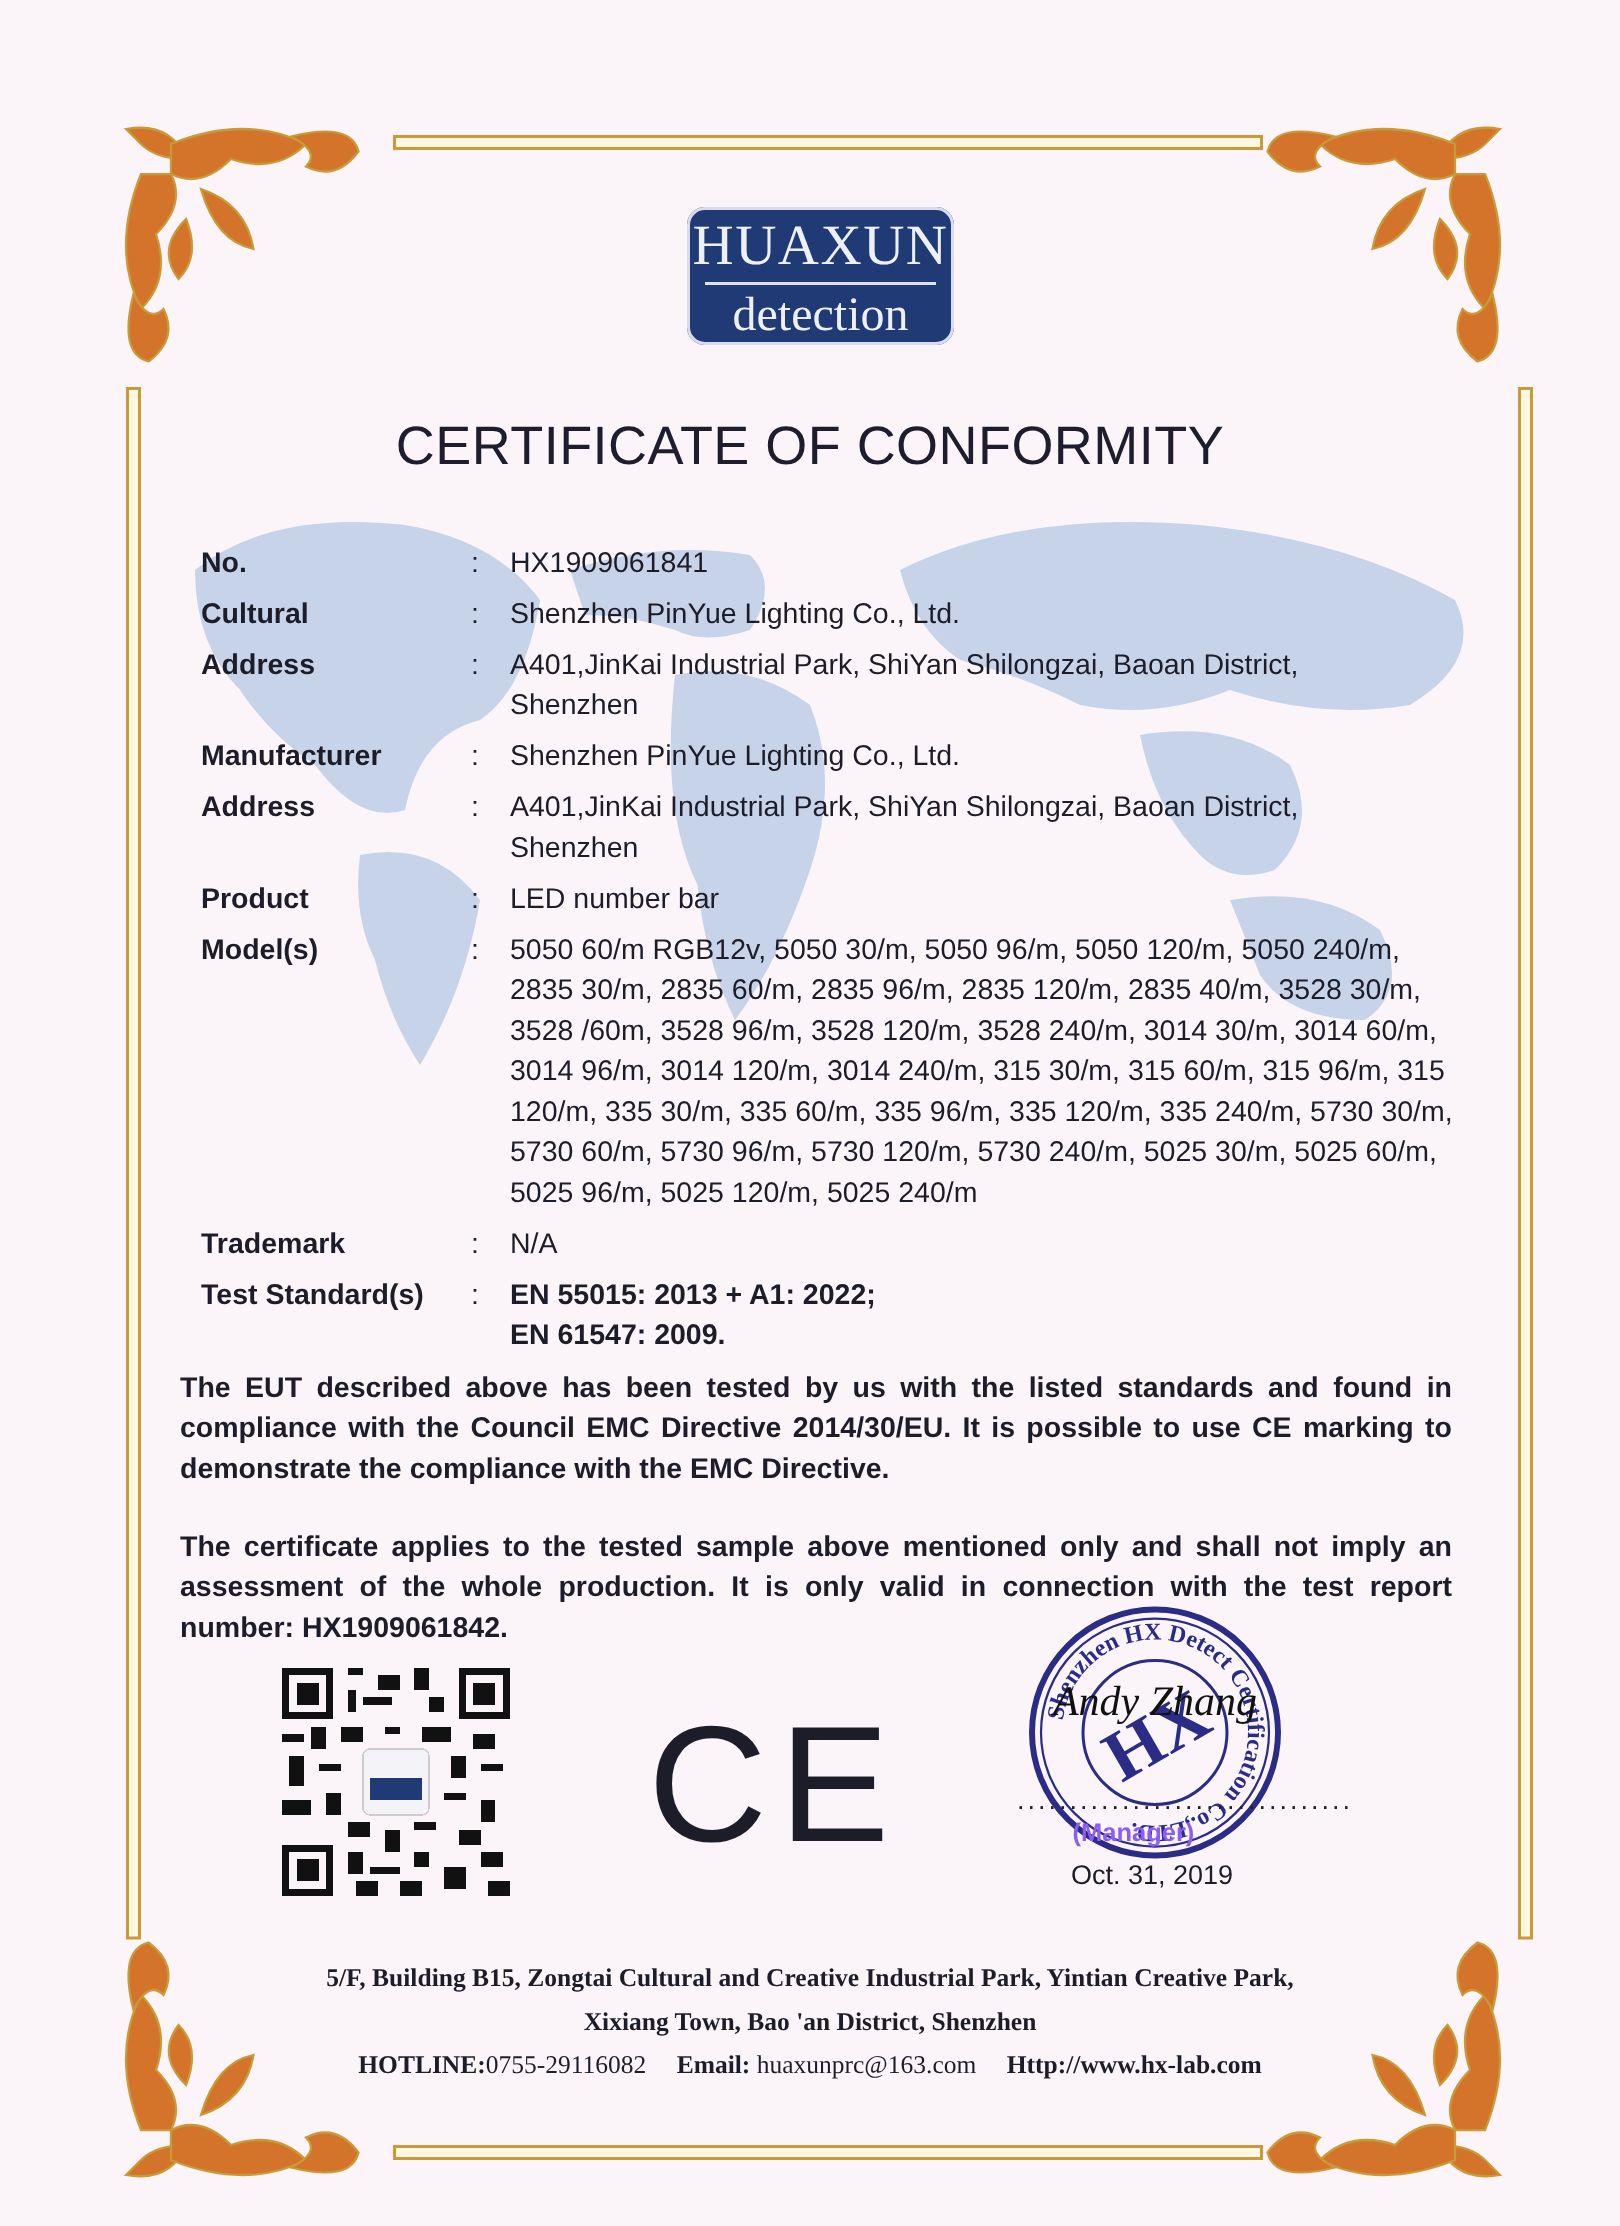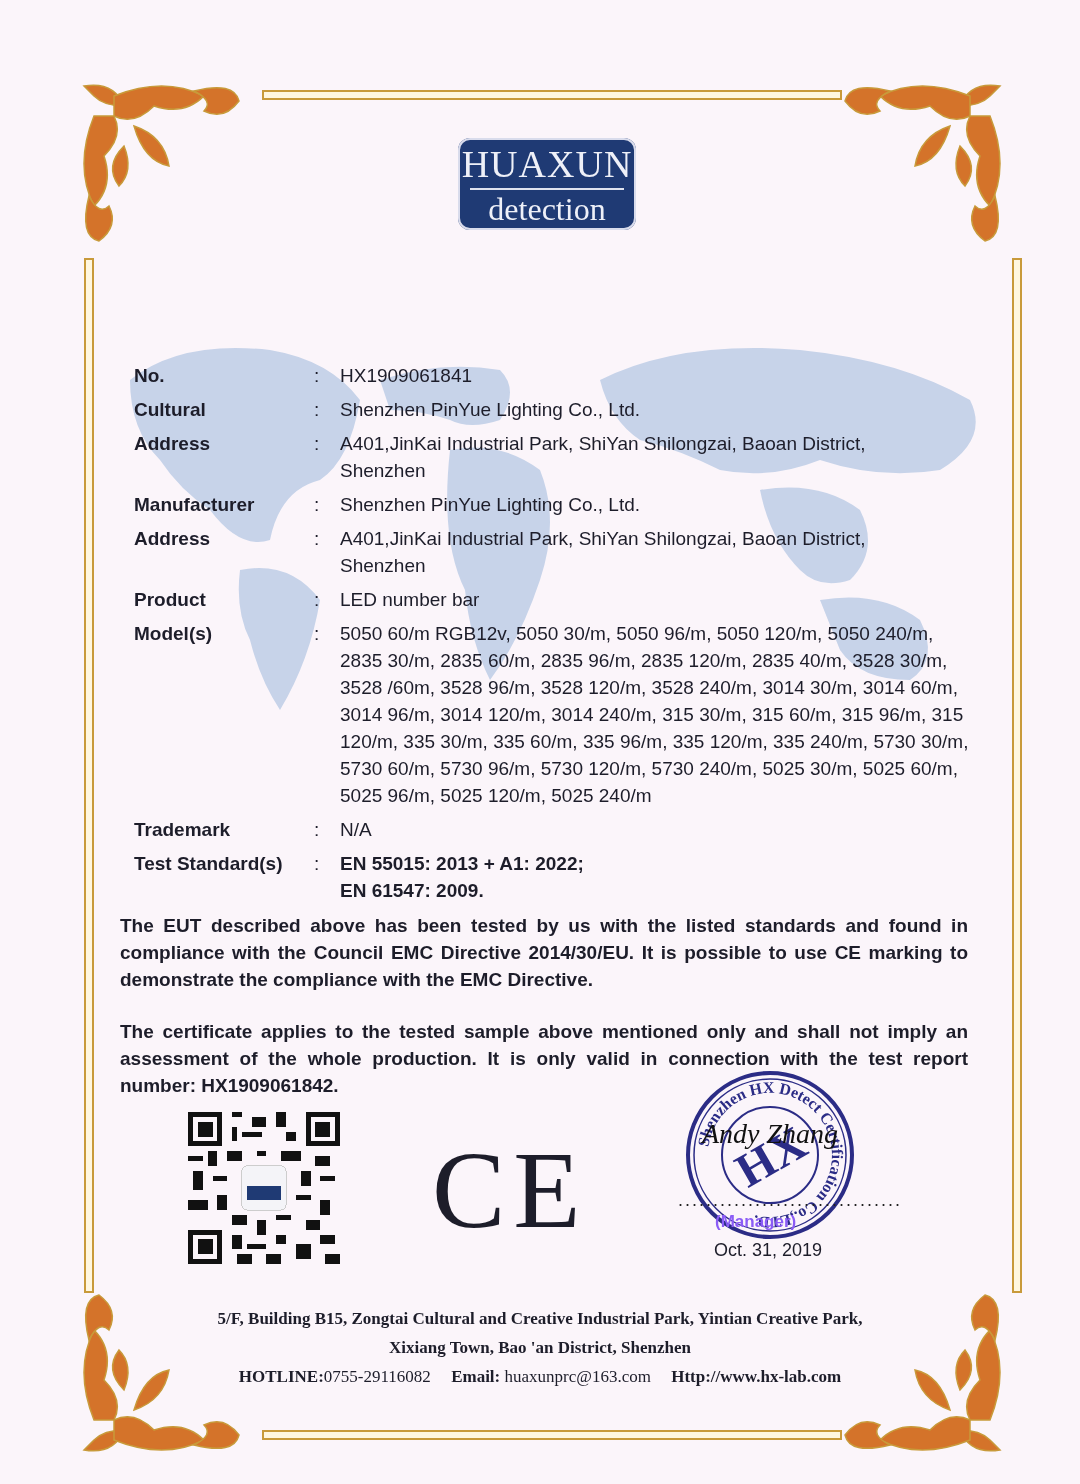--- a/index.html
+++ b/index.html
@@ -35,21 +35,21 @@
     font-size:36px; color:#1d1d2e; letter-spacing:0.3px;
   }
   .fields { position:absolute; left:134px; top:362px; width:840px; font-size:19px; line-height:27px; }
   .row { display:flex; margin-bottom:7px; }
   .row .lab { width:180px; font-weight:bold; flex-shrink:0; }
   .row .colon { width:26px; flex-shrink:0; }
   .row .val { flex:1; }
   .row.bold .val { font-weight:bold; }
   .para { position:absolute; left:120px; width:848px; font-size:19px; line-height:27px; font-weight:bold; text-align:justify; }
   .qr { position:absolute; left:186px; top:1112px; width:156px; height:152px; }
-  .ce { position:absolute; left:432px; top:1140px; font-size:110px; font-weight:normal; letter-spacing:8px; line-height:100px; font-family:Liberation Serif, serif; }
+  .ce { position:absolute; left:432px; top:1140px; font-size:110px; font-weight:normal; letter-spacing:8px; line-height:100px; font-family:Liberation Sans, sans-serif; }
   .stamp { position:absolute; left:680px; top:1065px; width:180px; height:180px; }
   .dots { position:absolute; left:678px; top:1190px; font-size:18px; letter-spacing:2px; color:#222; }
   .mgr { position:absolute; left:715px; top:1212px; font-size:17px; font-weight:bold; color:#8b5cf6; }
   .date { position:absolute; left:714px; top:1240px; font-size:18px; font-weight:normal; }
   .footer { position:absolute; left:0; width:1080px; text-align:center; font-family:"Liberation Serif", serif; font-size:17px; line-height:29px; top:1304px; }
   .footer .fb { font-weight:bold; }
   .footer .contact { margin-top:0; }
   .footer .contact span { margin:0 8px; }
 </style>
 </head>
@@ -118,20 +118,21 @@
       <path d="M50 70 Q30 90 45 110 Q60 95 50 70 Z"></path>
     </g>
   </svg>
 
   <div class="logo">
     <div class="l1">HUAXUN</div>
     <div class="rule"></div>
     <div class="l2">detection</div>
   </div>
 
+  <div class="title">CERTIFICATE OF CONFORMITY</div>
 
   <div class="fields">
     <div class="row">
       <div class="lab">No.</div>
       <div class="colon">:</div>
       <div class="val">HX1909061841</div>
     </div>
     <div class="row">
       <div class="lab">Cultural</div>
       <div class="colon">:</div>

